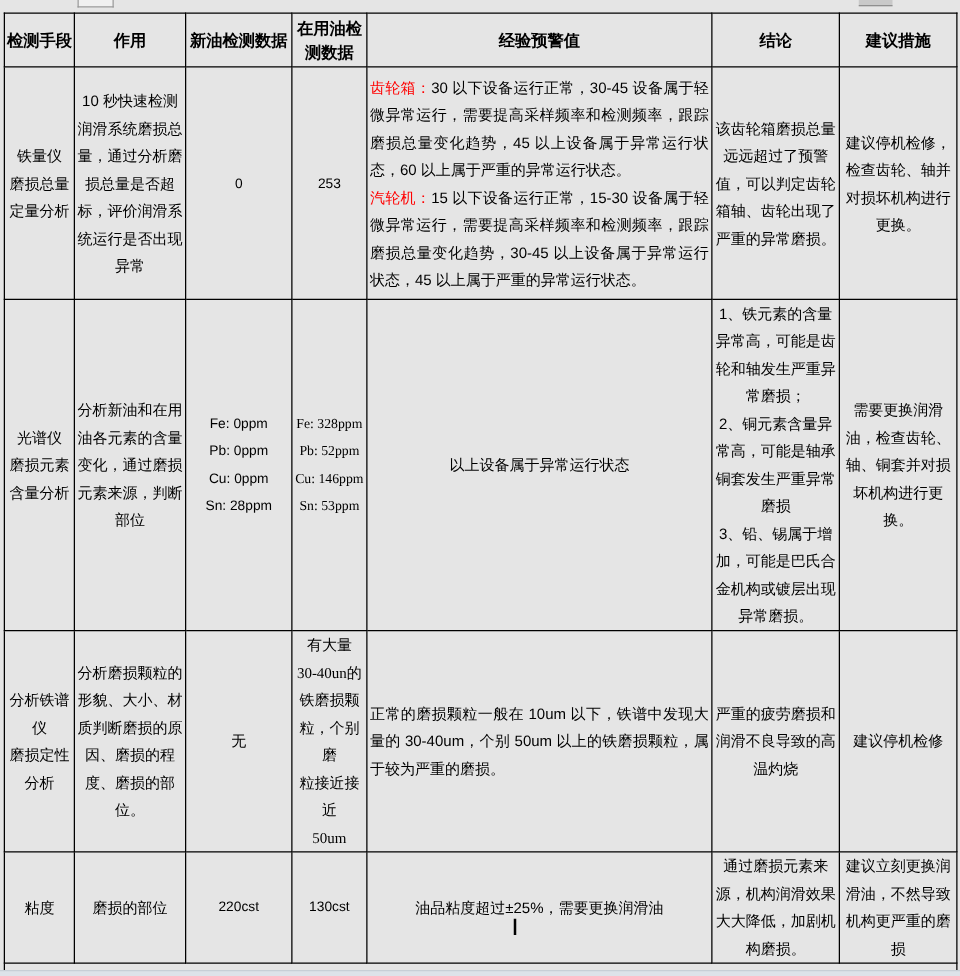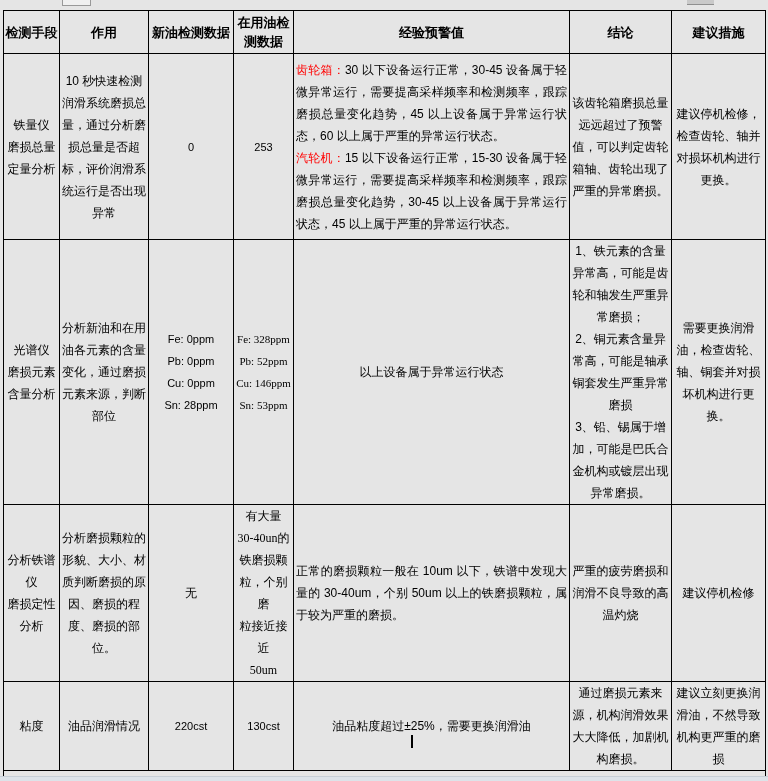--- a/index.html
+++ b/index.html
@@ -112,21 +112,21 @@
 粒，个别磨
 粒接近接近
 50um</td>
       <td class="justify">正常的磨损颗粒一般在 10um 以下，铁谱中发现大量的 30-40um，个别 50um 以上的铁磨损颗粒，属于较为严重的磨损。</td>
       <td>严重的疲劳磨损和润滑不良导致的高温灼烧</td>
       <td>建议停机检修</td>
     </tr>
 
     <tr class="rh-4">
       <td>粘度</td>
-      <td>油品润滑情况</td>
+      <td>磨损的部位</td>
       <td class="latin">220cst</td>
       <td class="latin">130cst</td>
       <td>油品粘度超过±25%，需要更换润滑油</td>
       <td>通过磨损元素来源，机构润滑效果大大降低，加剧机构磨损。</td>
       <td>建议立刻更换润滑油，不然导致机构更严重的磨损</td>
     </tr>
 
     <tr class="rh-sum">
       <td class="summary-cell" colspan="7">
         <div class="sum-title">综上：</div>

